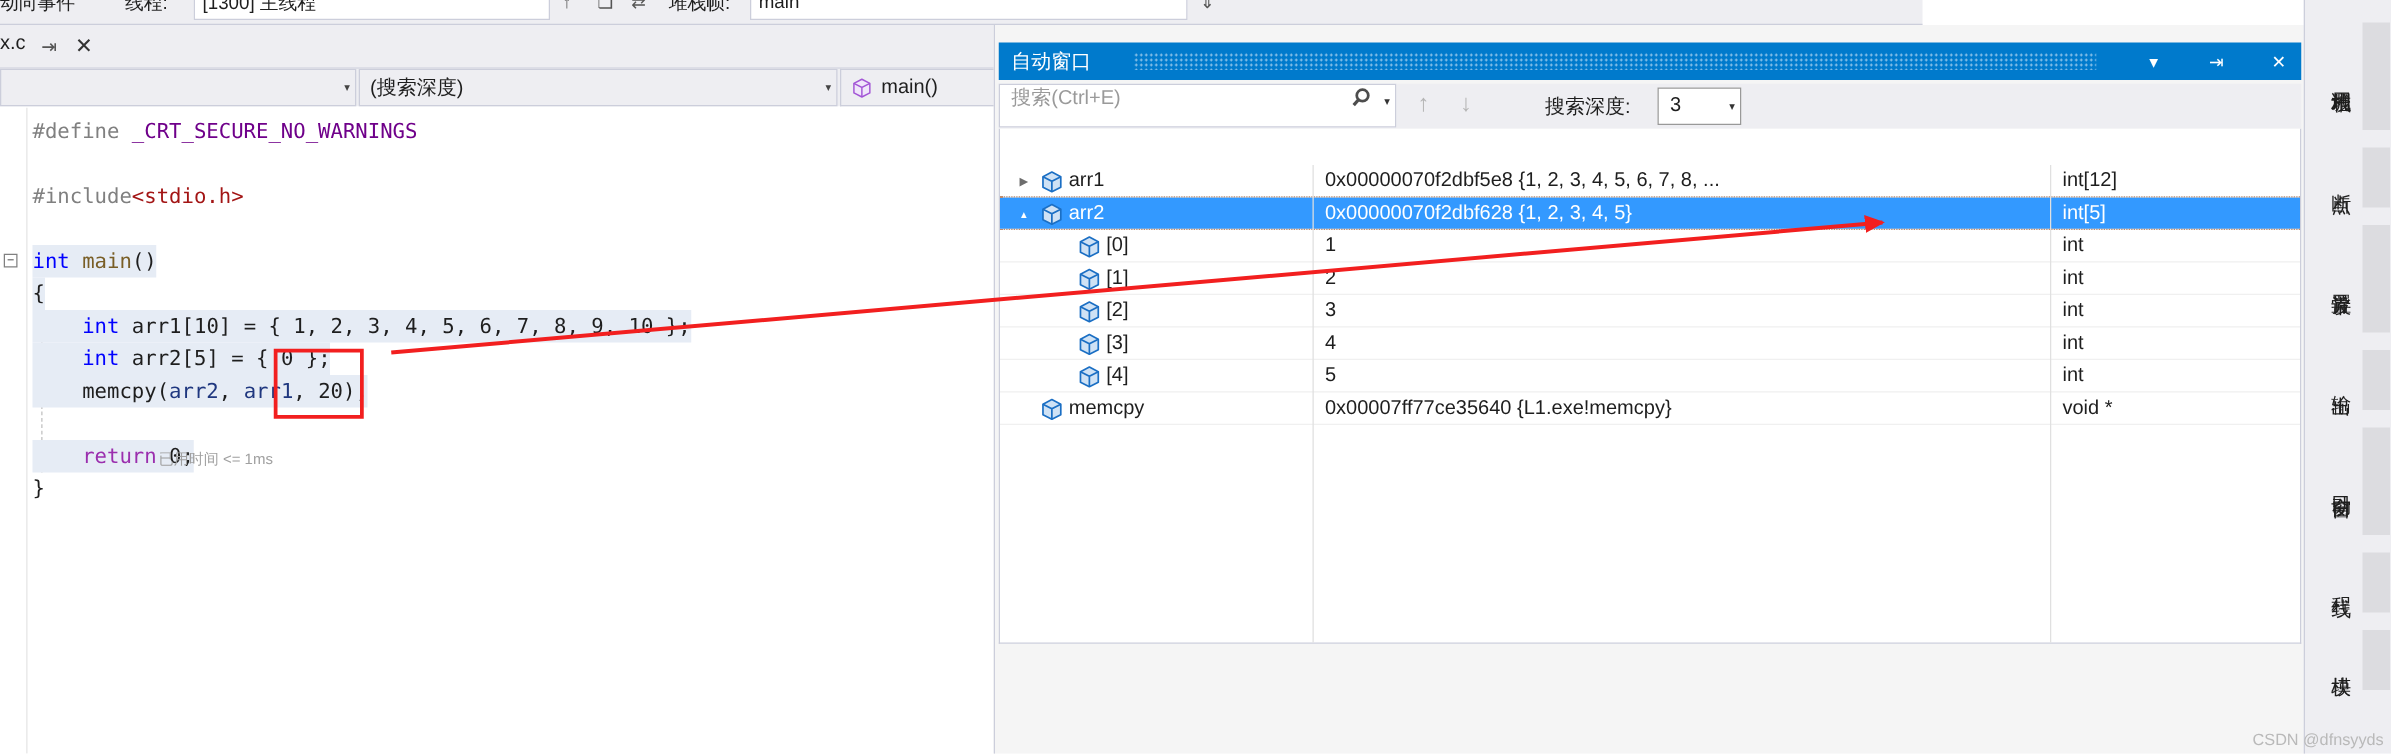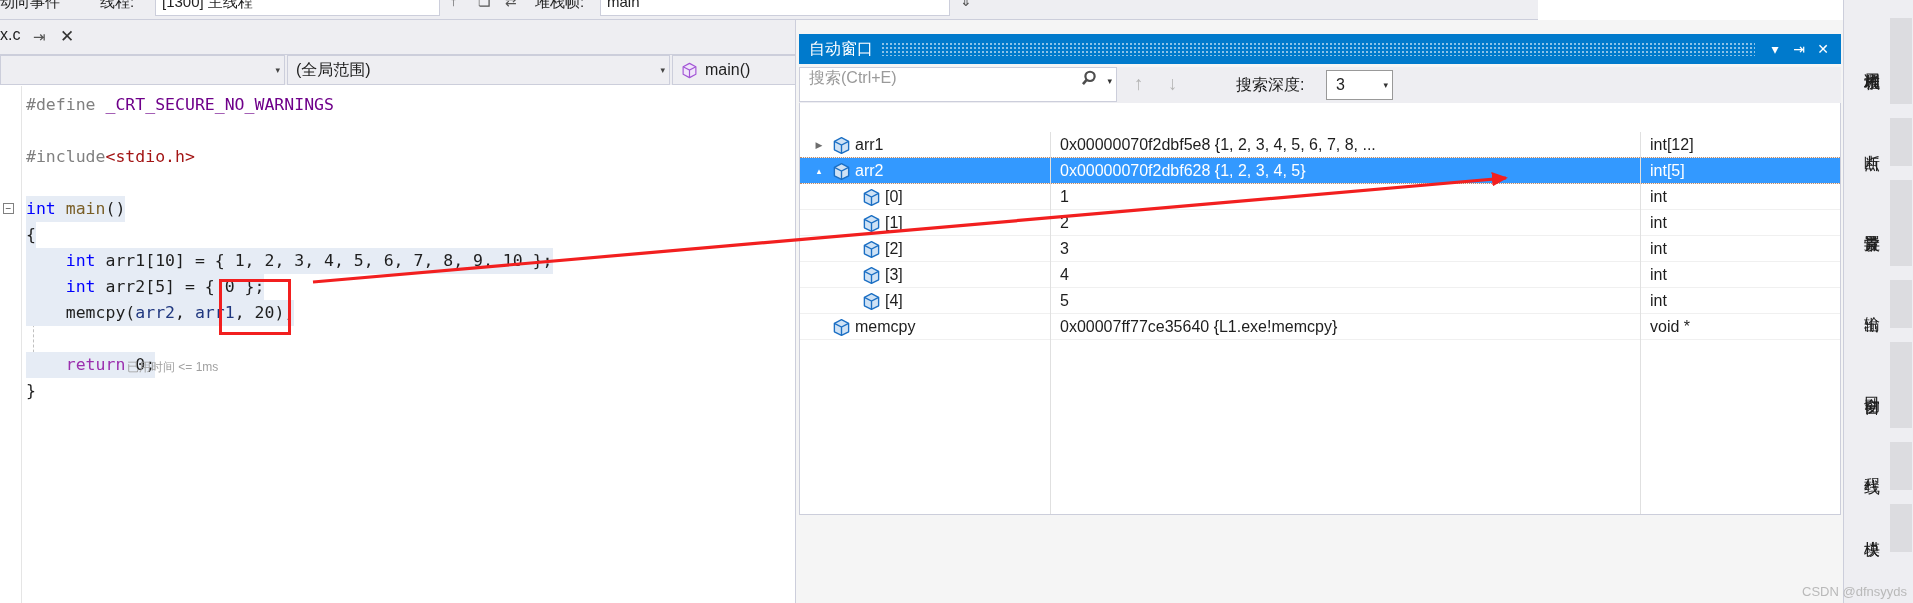--- a/index.html
+++ b/index.html
@@ -122,21 +122,21 @@
   }
 
   
   .autos-pane {
     position: absolute; left: 795px; top: 20px; width: 1048px; height: 583px;
     background: #f5f5f5; border-left: 1px solid #cccedb;
   }
   .autos-title {
     position: absolute; left: 3px; top: 14px; width: 1042px; height: 30px;
     background: #007acc; color: #ffffff;
-    display: flex; align-items: center; padding: 0 6px 0 10px;
+    display: flex; align-items: center; padding: 0 6px 0 10px; gap: 26px;
   }
   .autos-title .t-text { font-size: 16px; white-space: nowrap; }
   .autos-title .grip {
     flex: 1; height: 14px; margin: 0 8px;
     background-image:
       radial-gradient(circle, rgba(255,255,255,.55) 0.9px, transparent 1px);
     background-size: 4px 4px;
   }
   .autos-title .tbtn {
     width: 24px; text-align: center; font-size: 14px; cursor: pointer; color: #fff;
@@ -255,21 +255,21 @@
       <div class="tab-pin">⇥</div>
       <div class="tab-close">✕</div>
     </div>
 
     <div class="navbar">
       <div class="nav-combo" style="left:0px; width:285px;">
         <span></span>
         <span class="caret">▾</span>
       </div>
       <div class="nav-combo" style="left:287px; width:383px;">
-        <span>(全局范围)</span>
+        <span>(搜索深度)</span>
         <span class="caret">▾</span>
       </div>
       <div class="nav-combo" style="left:672px; width:123px; border-right:none;">
         <span class="cube">
           <svg width="17" height="17" viewBox="0 0 16 16">
             <path d="M8 1.3 14 4.4v7.2L8 14.7 2 11.6V4.4z" fill="#f0e6fa" stroke="#a356d6" stroke-width="1.1" stroke-linejoin="round"></path>
             <path d="M2 4.4 8 7.5l6-3.1M8 7.5v7.2" fill="none" stroke="#a356d6" stroke-width="1.1"></path>
           </svg>
         </span>
         <span>main()</span>

